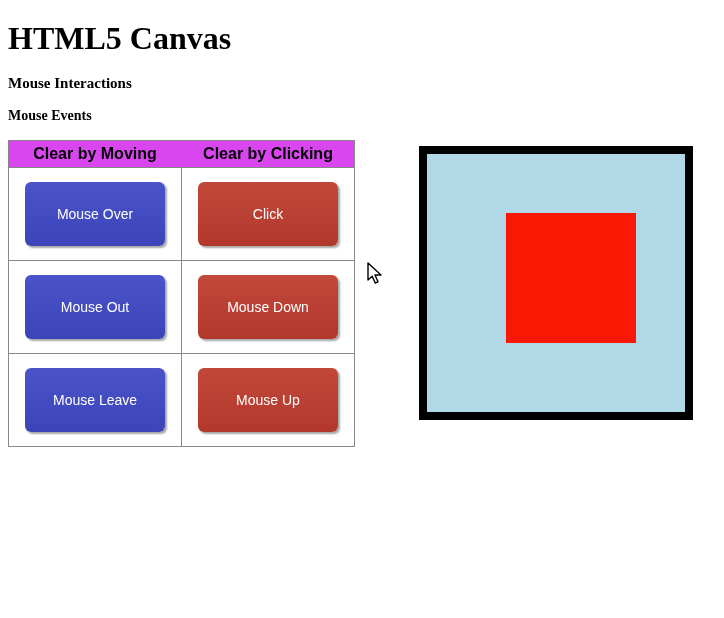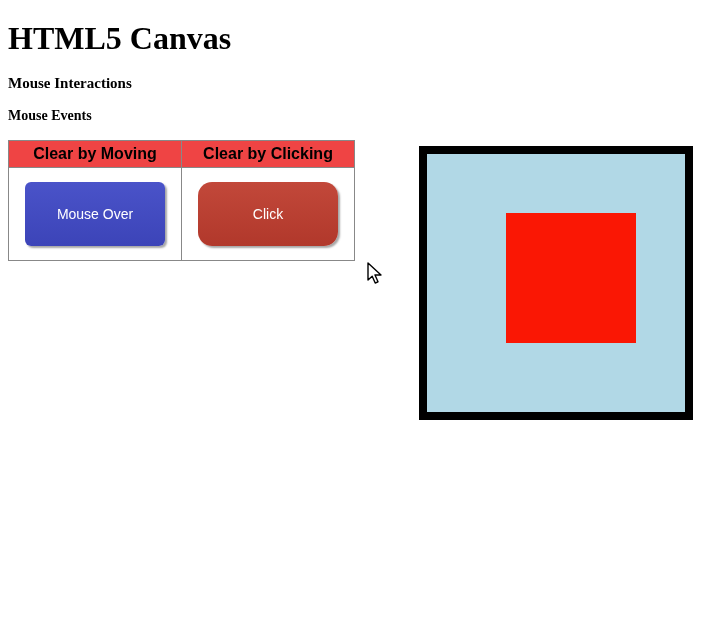--- a/index.html
+++ b/index.html
@@ -14,21 +14,21 @@
   h1 { font-size: 32px; font-weight: bold; margin: 12px 0 18px 0; }
   h2 { font-size: 15px; font-weight: bold; margin: 14px 0 16px 0; }
   h3 { font-size: 14px; font-weight: bold; margin: 14px 0 16px 0; }
   .content-row { display: flex; align-items: flex-start; }
   table.events {
     border-collapse: collapse;
     font-family: Arial, Helvetica, sans-serif;
     font-size: 15px;
   }
   table.events th {
-    background: #ef4444;
+    background: #d946ef;
     border: 1px solid #888;
     padding: 4px 8px;
     font-weight: bold;
     text-align: center;
     font-size: 16px;
   }
   table.events td {
     border: 1px solid #888;
     padding: 14px 16px;
     text-align: center;
@@ -45,21 +45,20 @@
     font-size: 14px;
     text-align: center;
     cursor: pointer;
     box-shadow: 2px 2px 2px rgba(0,0,0,0.35);
   }
   .btn-blue {
     background: linear-gradient(to bottom, #4a53c9 0%, #3c44b8 100%);
   }
   .btn-red {
     background: linear-gradient(to bottom, #c2483a 0%, #b1382b 100%);
-    border-radius: 14px;
   }
   .canvas-wrap {
     position: relative;
     margin-left: 64px;
     margin-top: 6px;
   }
   .canvas-box {
     width: 274px;
     height: 274px;
     border: 8px solid #000;
@@ -94,20 +93,28 @@
       <tr>
         <th>Clear by Moving</th>
         <th>Clear by Clicking</th>
       </tr>
     </thead>
     <tbody>
       <tr>
         <td><button class="btn btn-blue">Mouse Over</button></td>
         <td><button class="btn btn-red">Click</button></td>
       </tr>
+      <tr>
+        <td><button class="btn btn-blue">Mouse Out</button></td>
+        <td><button class="btn btn-red">Mouse Down</button></td>
+      </tr>
+      <tr>
+        <td><button class="btn btn-blue">Mouse Leave</button></td>
+        <td><button class="btn btn-red">Mouse Up</button></td>
+      </tr>
     </tbody>
   </table>
 
   <div class="canvas-wrap">
     <span class="cursor">
       <svg width="18" height="24" viewBox="0 0 18 24">
         <path d="M1 1 L1 18 L5.2 14.2 L8.2 21 L11 19.8 L8 13 L14 13 Z" fill="#ffffff" stroke="#000000" stroke-width="1.4" stroke-linejoin="round"></path>
       </svg>
     </span>
     <div class="canvas-box">

